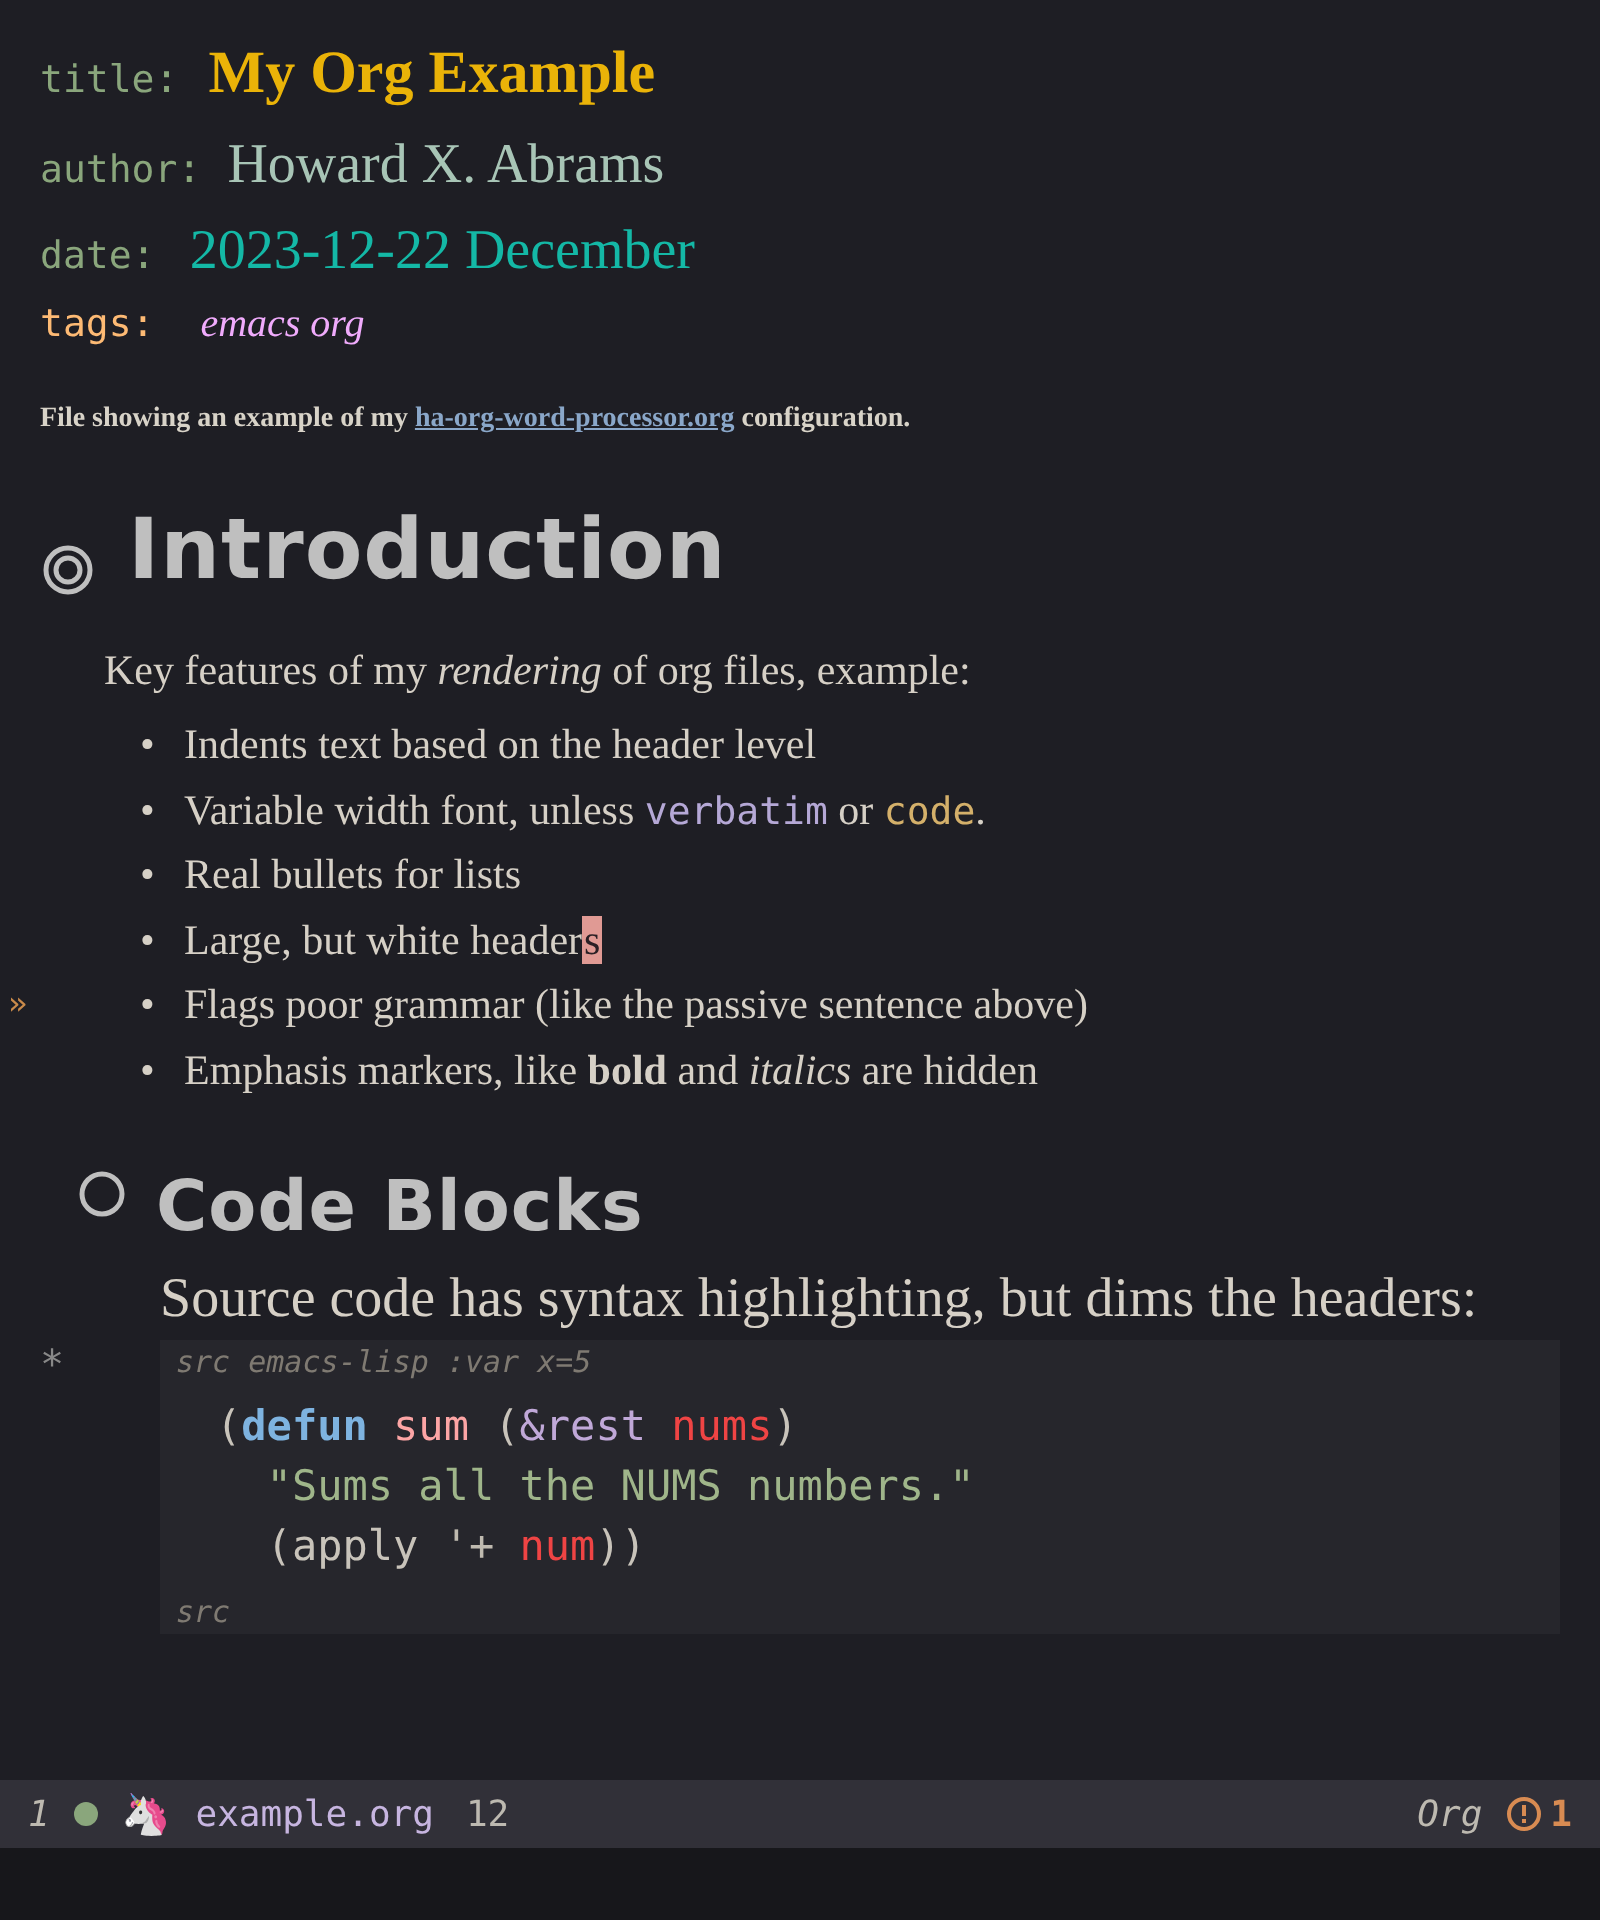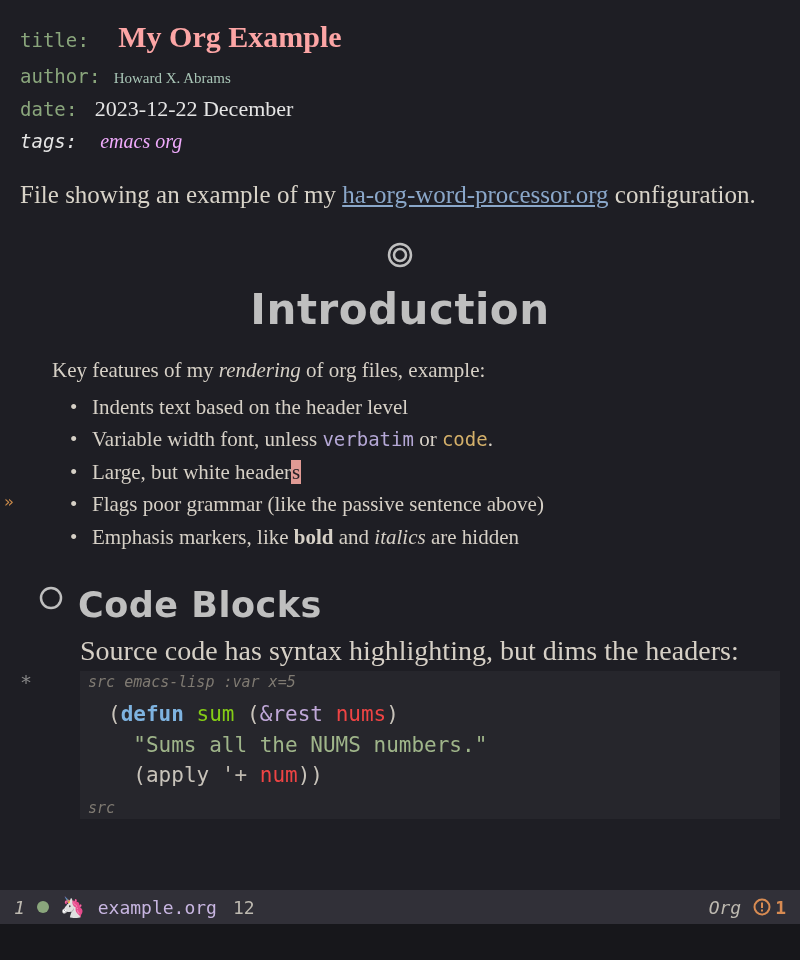--- a/index.html
+++ b/index.html
@@ -35,36 +35,35 @@
   .meta-key {
     font-family: "Menlo","Consolas",monospace;
     color: #8aa67c;
     font-size: 19px;
   }
   .meta-colon { color: #8aa67c; font-family: monospace; }
   .title-val {
     font-family: Georgia, serif;
     font-weight: 700;
     font-size: 30px;
-    color: #fca5a5;
-    margin-left: 24px;
-  }
-  .author-val { color: #a8c5b6; font-size: 15px; margin-left: 8px; }
-  .date-val   { color: #e5e5e5; font-size: 22px; margin-left: 12px; text-align: right; }
-  .tags-key   { font-style: italic; color: #e5e5e5; font-family: monospace; font-size: 19px; }
+    color: #eab308;
+    margin-left: 10px;
+  }
+  .author-val { color: #a8c5b6; font-size: 28px; margin-left: 8px; }
+  .date-val   { color: #14b8a6; font-size: 28px; margin-left: 12px; text-align: right; }
+  .tags-key   { color: #fdba74; font-family: monospace; font-size: 19px; }
   .tags-val   { font-style: italic; color: #f0abfc; margin-left: 18px; font-size: 20px; }
 
-  .intro-line { margin: 10px 0 32px 0; font-size: 25px; color: #d8d3c8; }
+  .intro-line { margin: 10px 0 32px 0; font-size: 14px; color: #d8d3c8; font-weight: bold; }
   a.link { color: #8aa7c9; text-decoration: underline; }
 
   
   .heading1 {
-    display: flex; align-items: center; gap: 16px;
+    display: flex; align-items: flex-end; gap: 16px;
     margin: 8px 0 24px 0;
-    flex-direction: column;
   }
   .heading1 .bullet-circle, .heading2 .bullet-circle {
     width: 28px; height: 28px; flex: none;
     display: inline-block;
   }
   .heading1 h1, .heading2 h2 {
     font-family: Verdana, "DejaVu Sans", sans-serif;
     font-weight: 800;
     color: #bfbfbf;
     letter-spacing: 0.5px;
@@ -112,21 +111,21 @@
   pre.codeblock {
     background: #26262c;
     font-family: "Menlo","Consolas",monospace;
     font-size: 21px;
     line-height: 1.45;
     padding: 6px 20px 6px 28px;
     color: #c8c3ba;
     white-space: pre;
   }
   .kw    { color: #7eb3e0; font-weight: 600; }
-  .fname { color: #84cc16; }
+  .fname { color: #fca5a5; }
   .arg   { color: #ef4444; }
   .amp   { color: #c0a8d8; }
   .str   { color: #9fb58a; }
   .quote { color: #bfbab0; }
 
   
   .modeline {
     position: absolute; left: 0; bottom: 36px;
     width: 100%; height: 34px;
     background: #313038;
@@ -195,20 +194,21 @@
 
   <div class="body-indent">
     <p class="para">
       <span>Key features of my </span><span class="em-it">rendering</span><span> of org files, example:</span>
     </p>
     <ul class="features">
       <li>Indents text based on the header level</li>
       <li>
         <span>Variable width font, unless </span><span class="verbatim">verbatim</span><span> or </span><span class="code-inline">code</span><span>.</span>
       </li>
+      <li>Real bullets for lists</li>
       <li>
         <span>Large, but white header</span><span class="cursor-char">s</span>
       </li>
       <li>Flags poor grammar (like the passive sentence above)</li>
       <li>
         <span>Emphasis markers, like </span><span class="bold">bold</span><span> and </span><span class="em-it">italics</span><span> are hidden</span>
       </li>
     </ul>
   </div>
 

